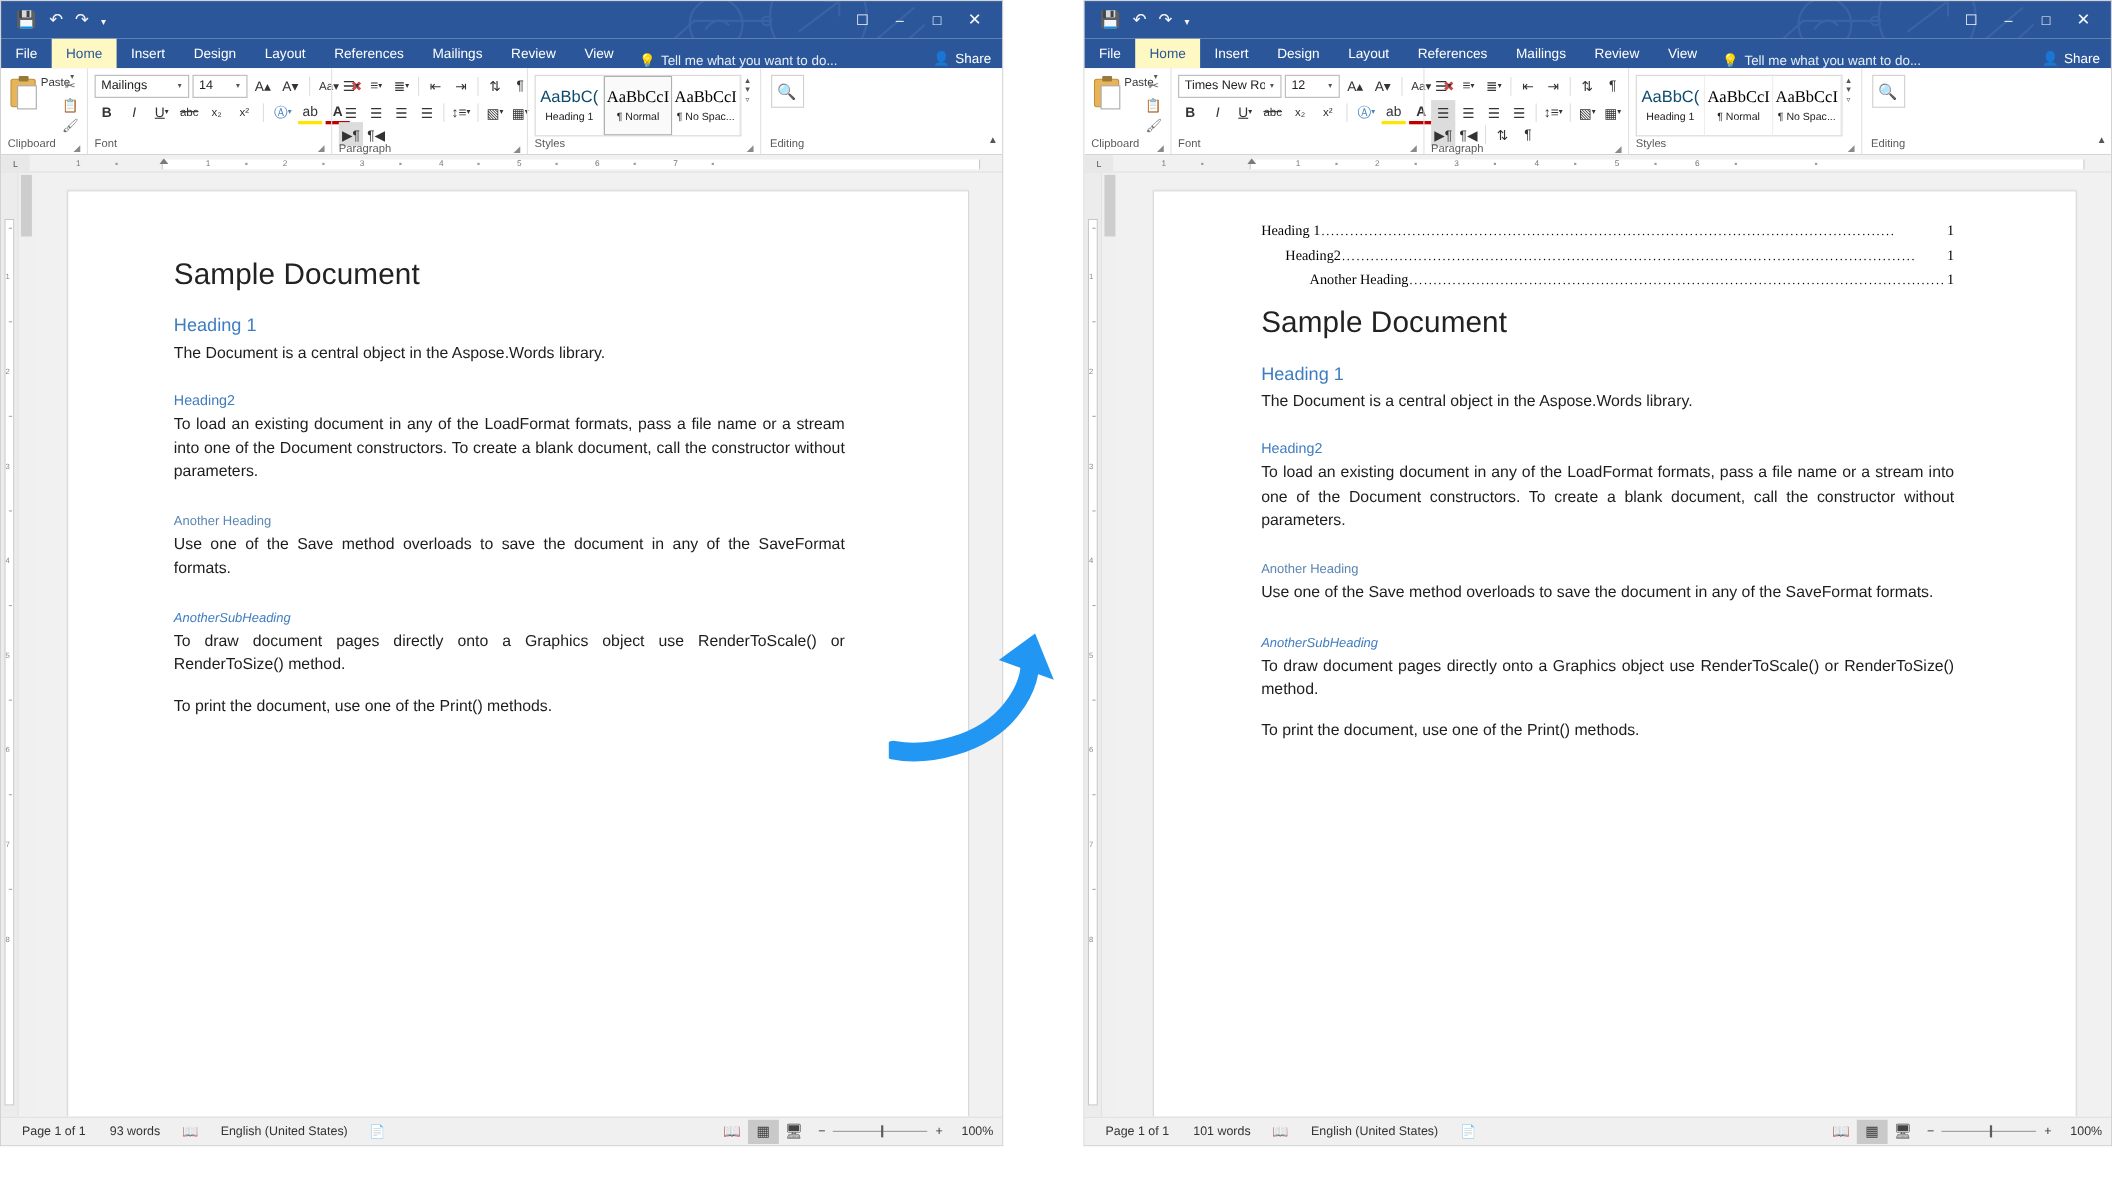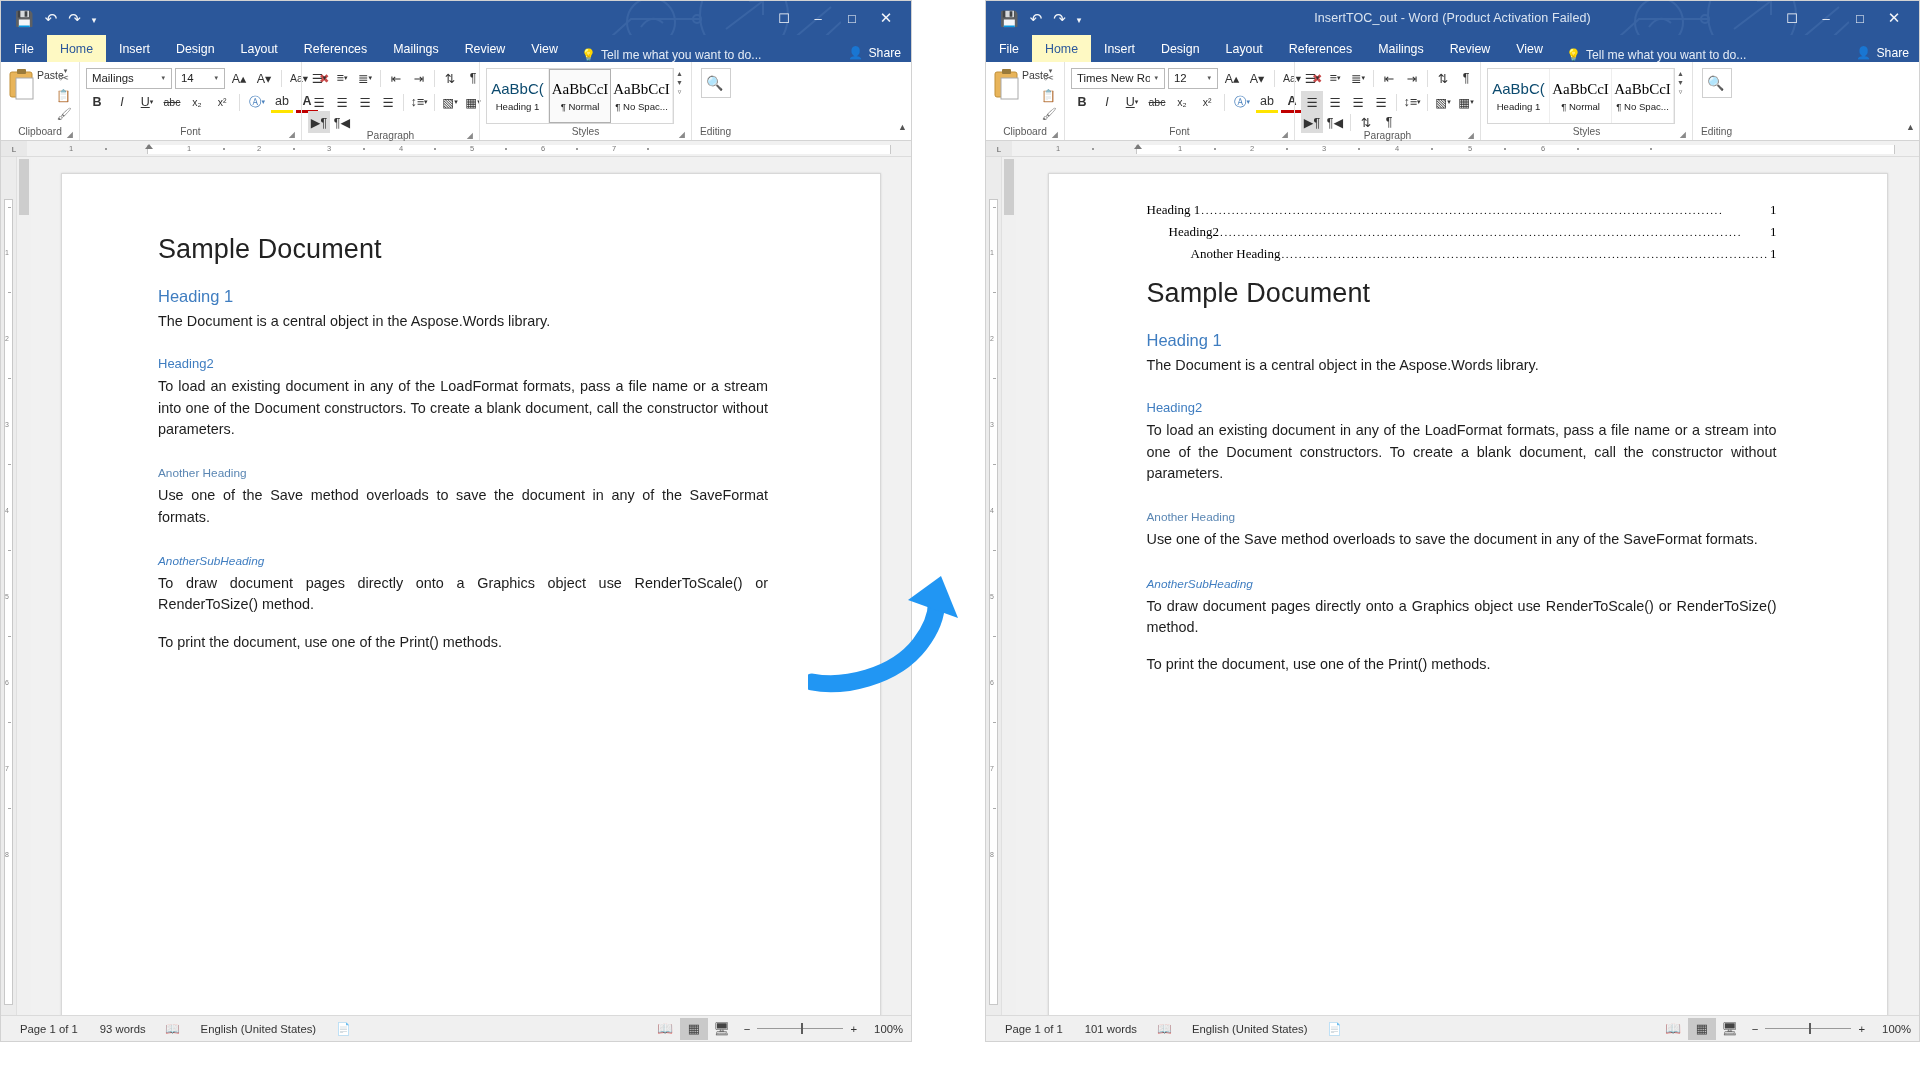--- a/index.html
+++ b/index.html
@@ -45,21 +45,21 @@
   .share { position:absolute; right:10px; bottom:2px; color:#fff; font-size:12.2px;
            display:flex; align-items:center; gap:5px; z-index:3; }
 
   
   .ribbon { position:relative; flex:0 0 78px; background:#ffffff;
             border-bottom:1px solid #d4d4d4; display:flex; }
   .group { position:relative; height:78px; padding:4px 6px 0 6px;
            display:flex; flex-direction:column; }
   .group + .group { border-left:1px solid #e2e2e2; }
   .grp-body { flex:1; display:flex; align-items:flex-start; }
-  .grp-label { height:14px; font-size:10.2px; color:#5a5a5a; text-align:center;
+  .grp-label { height:14px; font-size:10.2px; color:#5a5a5a; 
                position:relative; }
   .grp-label .dlg { position:absolute; right:0; bottom:1px; font-size:8px; color:#8a8a8a; }
 
   
   .clip { display:flex; gap:2px; }
   .pastebtn { width:46px; display:flex; flex-direction:row; 
               padding-top:2px; }
   .clipglyph { width:30px; height:32px; position:relative; }
   .pastelbl { font-size:10.5px; color:#3a3a3a; margin-top:1px; }
   .caretdn { font-size:7px; color:#555; line-height:6px; }
@@ -475,21 +475,20 @@
           <circle cx="196" cy="52" r="4"></circle>
           <path d="M285 78 L330 40 M300 92 L340 55"></path>
         </g>
       </svg>
       <div class="qat">
         <span class="ic">💾</span>
         <span class="ic">↶</span>
         <span class="ic">↷</span>
         <span class="ic small">▾</span>
       </div>
-      <div class="wintitle">InsertTOC_out - Word (Product Activation Failed)</div>
       <div class="wincaps">
         <span>☐</span>
         <span>–</span>
         <span>□</span>
         <span class="x">✕</span>
       </div>
     </div>
 
     <div class="tabsrow">
       <div class="tabs">

